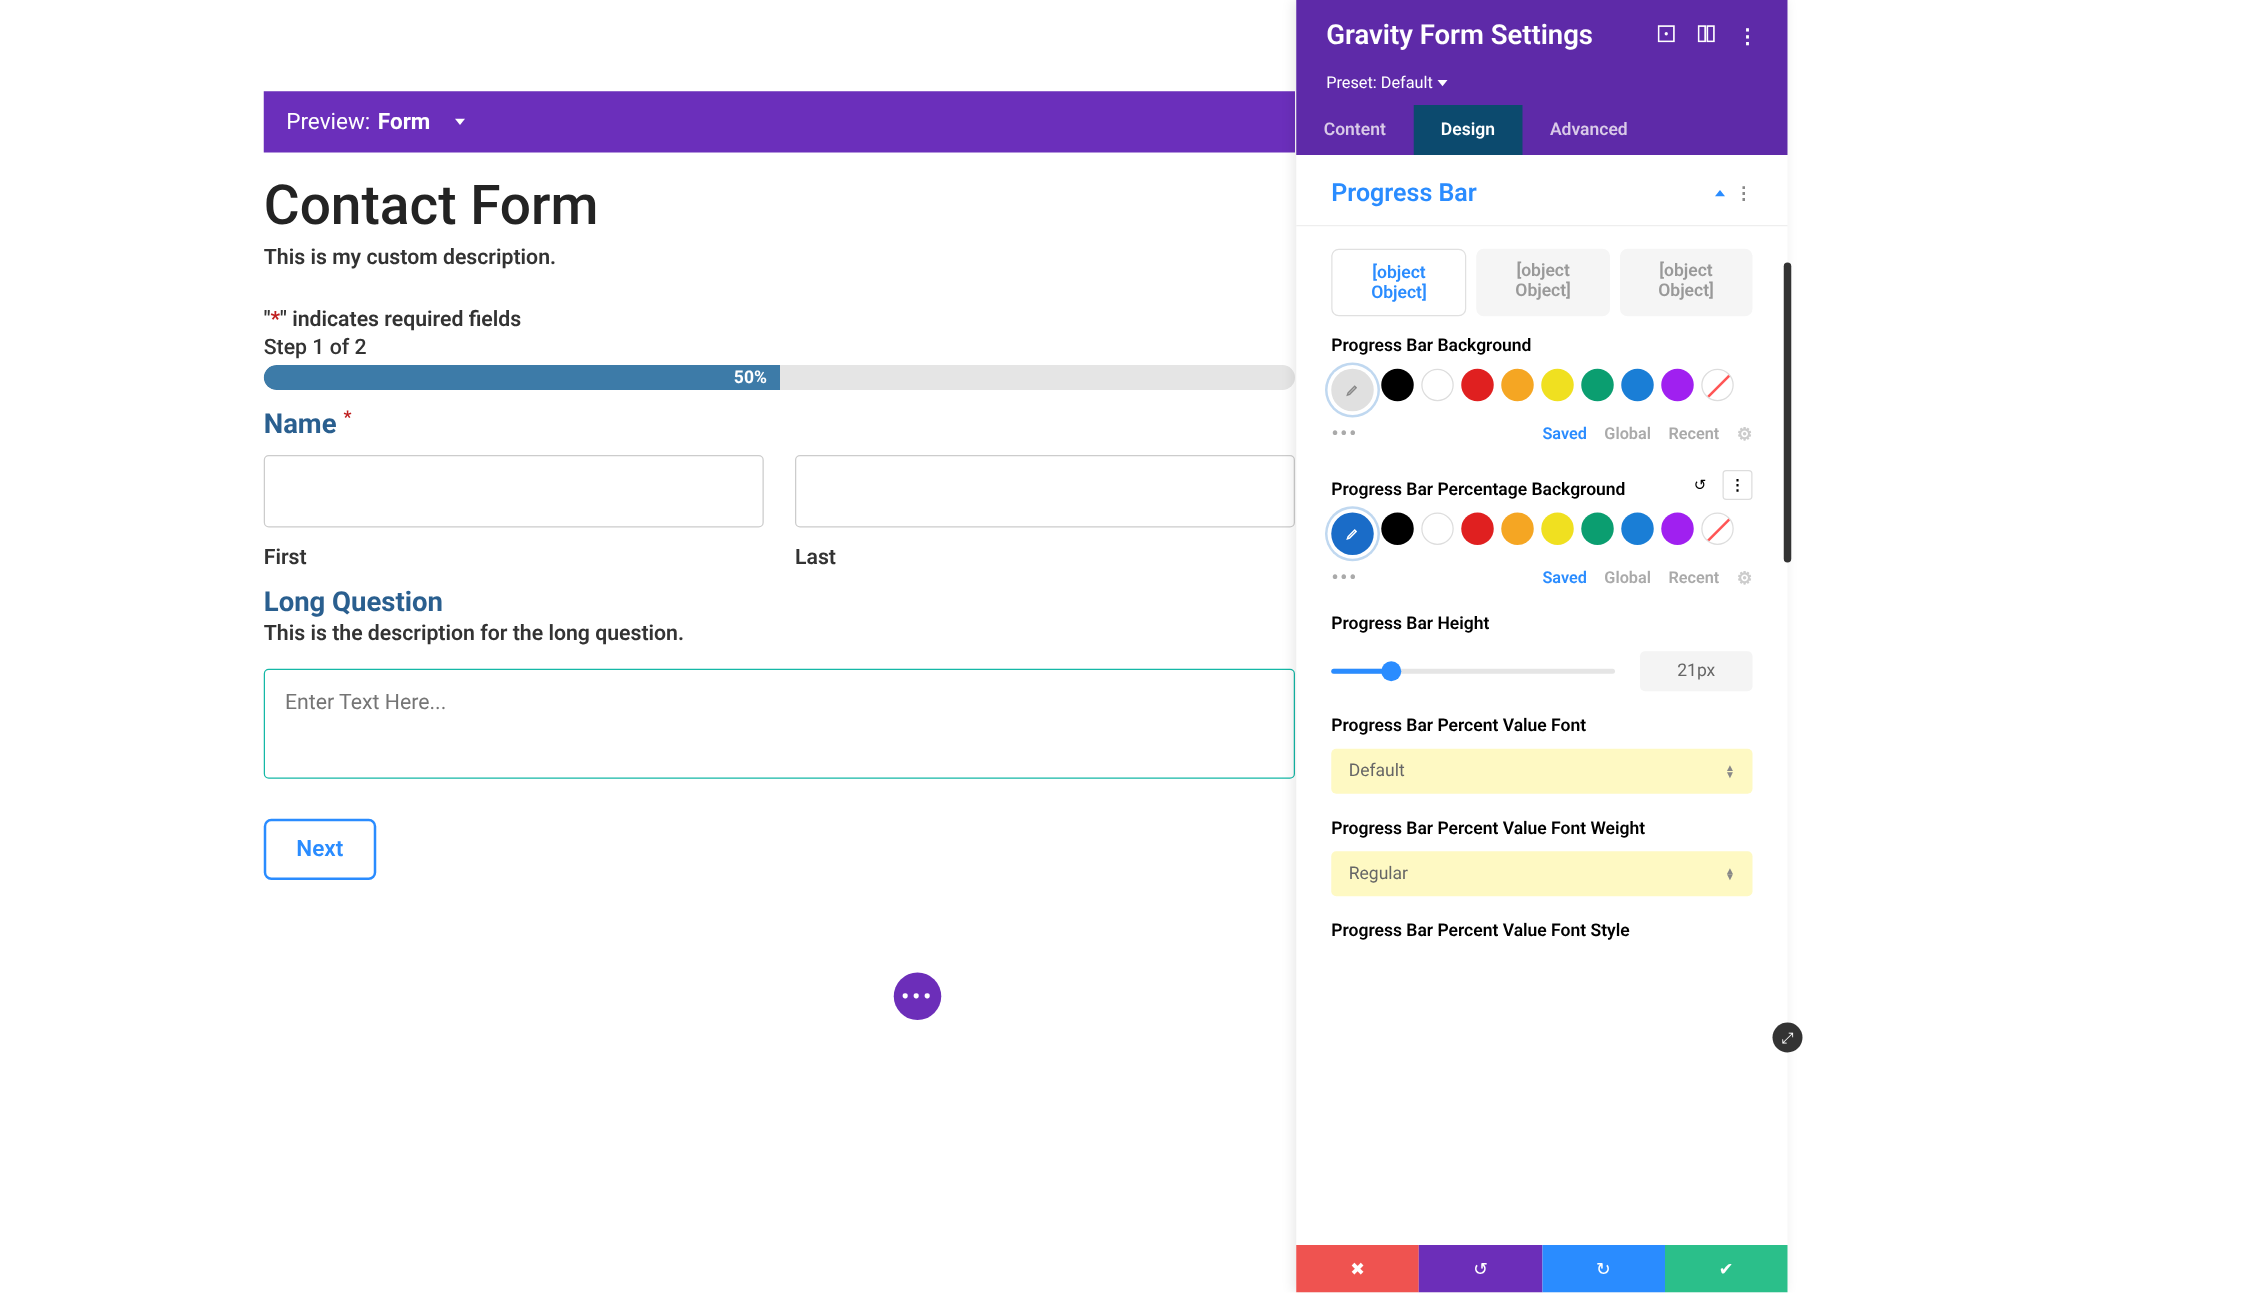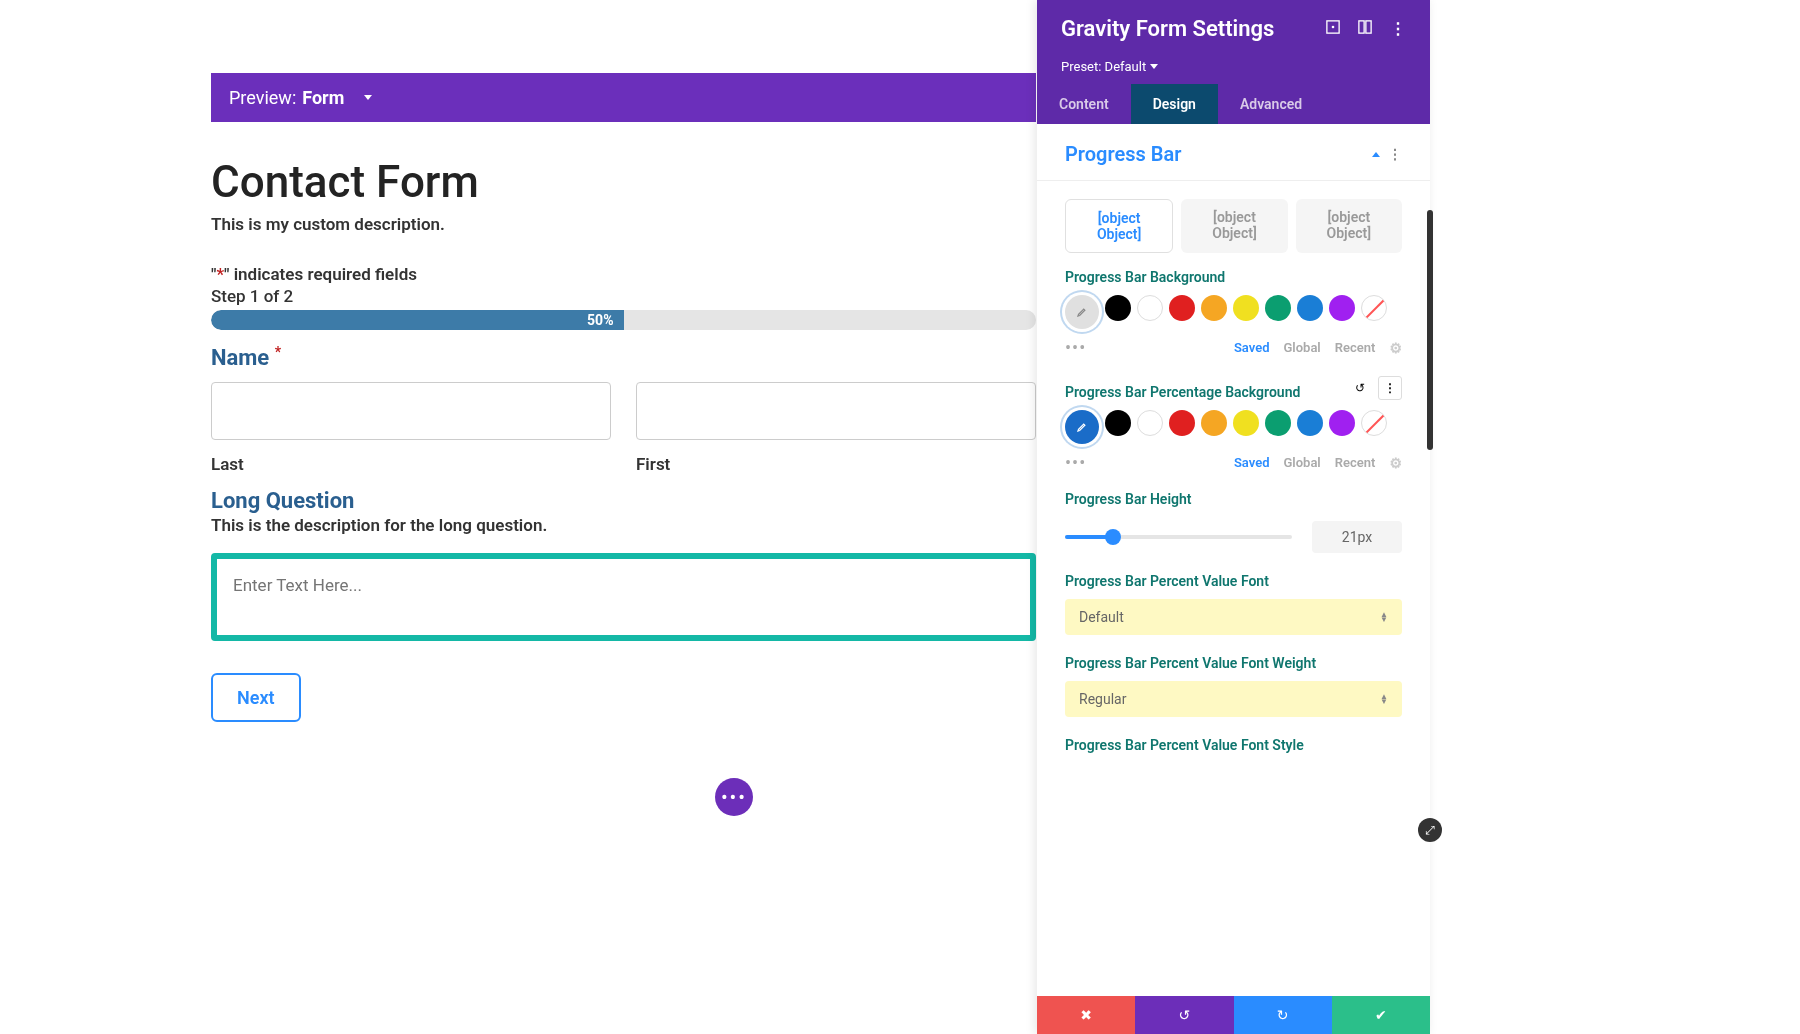--- a/index.html
+++ b/index.html
@@ -33,21 +33,21 @@
     .preview-label {
       font-weight: 400;
     }
     .preview-form {
       font-weight: 700;
       display: flex;
       align-items: center;
       gap: 20px;
     }
     .form-body {
-      padding: 34px 0 30px 0;
+      padding: 16px 0 30px 0;
     }
     .form-title {
       font-size: 44px;
       font-weight: 500;
       color: #232323;
       margin-bottom: 6px;
     }
     .form-desc {
       font-size: 17px;
       color: #333;
@@ -122,21 +122,21 @@
     }
     .long-desc {
       font-size: 17px;
       color: #333;
       font-weight: 600;
       margin-top: 2px;
     }
     .textarea {
       width: 100%;
       height: 88px;
-      border: 6px solid #14b8a6;
+      border: 1px solid #14b8a6;
       border-radius: 4px;
       margin-top: 18px;
       padding: 16px;
       font-size: 17px;
       color: #888;
       resize: none;
     }
     .next-btn {
       border: 2px solid #2a8cff;
       background: #fff;
@@ -263,21 +263,21 @@
       border: 1px solid #e0e0e0;
       background: #fff;
     }
     .sub-tab.inactive {
       color: #999;
       background: #f5f5f5;
     }
     .option-label {
       font-size: 14px;
       font-weight: 600;
-      color: #0f766e;
+      color: #000000;
       margin-bottom: 10px;
       margin-top: 8px;
     }
     .option-row {
       display: flex;
       justify-content: space-between;
       align-items: flex-start;
     }
     .option-actions {
       display: flex;
@@ -504,25 +504,25 @@
     <p class="step-label">Step 1 of 2</p>
     <div class="progress-bar-bg">
       <div class="progress-bar-fill">50%</div>
     </div>
     <div class="field-label">
       <span>Name</span> <span class="field-asterisk">*</span>
     </div>
     <div class="name-row">
       <div class="name-col">
         <input class="text-input" type="text" style="">
-        <div class="sub-label">Last</div>
+        <div class="sub-label">First</div>
       </div>
       <div class="name-col">
         <input class="text-input" type="text" style="">
-        <div class="sub-label">First</div>
+        <div class="sub-label">Last</div>
       </div>
     </div>
     <div class="field-label">Long Question</div>
     <div class="long-desc">This is the description for the long question.</div>
     <textarea class="textarea" placeholder="Enter Text Here..." style=""></textarea>
     <div>
       <button class="next-btn">Next</button>
     </div>
   </div>
 </div>

